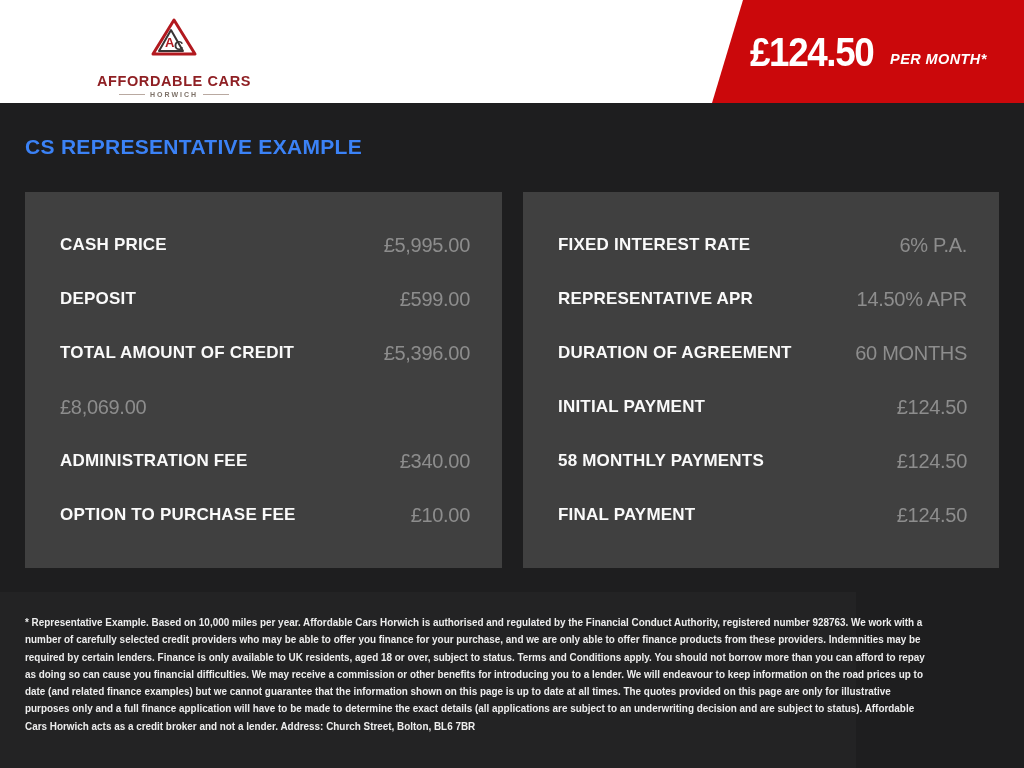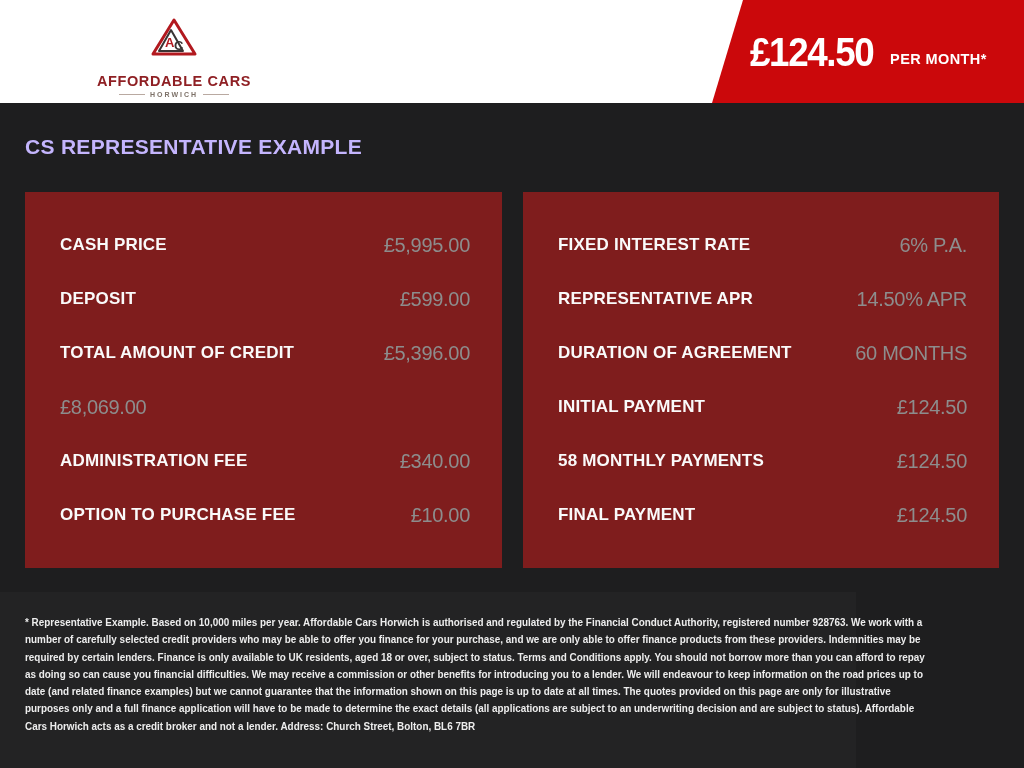--- a/index.html
+++ b/index.html
@@ -38,32 +38,32 @@
     background:#cb080b;
     clip-path:polygon(31px 0, 100% 0, 100% 100%, 0 100%);
     display:flex; align-items:center; padding-left:38px; color:#ffffff;
   }
   .banner-price {
     font-size:40px; font-weight:bold; letter-spacing:-1.5px; line-height:1;
     transform:scaleX(0.92); transform-origin:left center;
   }
   .banner-period {
     font-size:14.5px; font-weight:bold; letter-spacing:0.4px;
-    margin-left:6px; margin-top:14px; white-space:nowrap;
+    margin-left:6px; margin-top:14px; white-space:nowrap;font-style:italic;
   }
 
   
   .section-heading {
     position:absolute; left:25px; top:135px;
-    font-size:21px; font-weight:bold; color:#c4b5fd; letter-spacing:0.3px;
+    font-size:21px; font-weight:bold; color:#3b82f6; letter-spacing:0.3px;
   }
 
   
   .panel {
-    position:absolute; top:192px; height:376px; background:#7f1d1d;
+    position:absolute; top:192px; height:376px; background:#404040;
     display:flex; flex-direction:column; justify-content:space-between;
     padding:26px 0;
   }
   .panel-left  { left:25px;  width:477px; }
   .panel-right { left:523px; width:476px;text-align:center; }
   .row {
     display:flex; justify-content:space-between; align-items:center;
     height:54px; padding:0 32px 0 35px;
   }
   .row-label {

